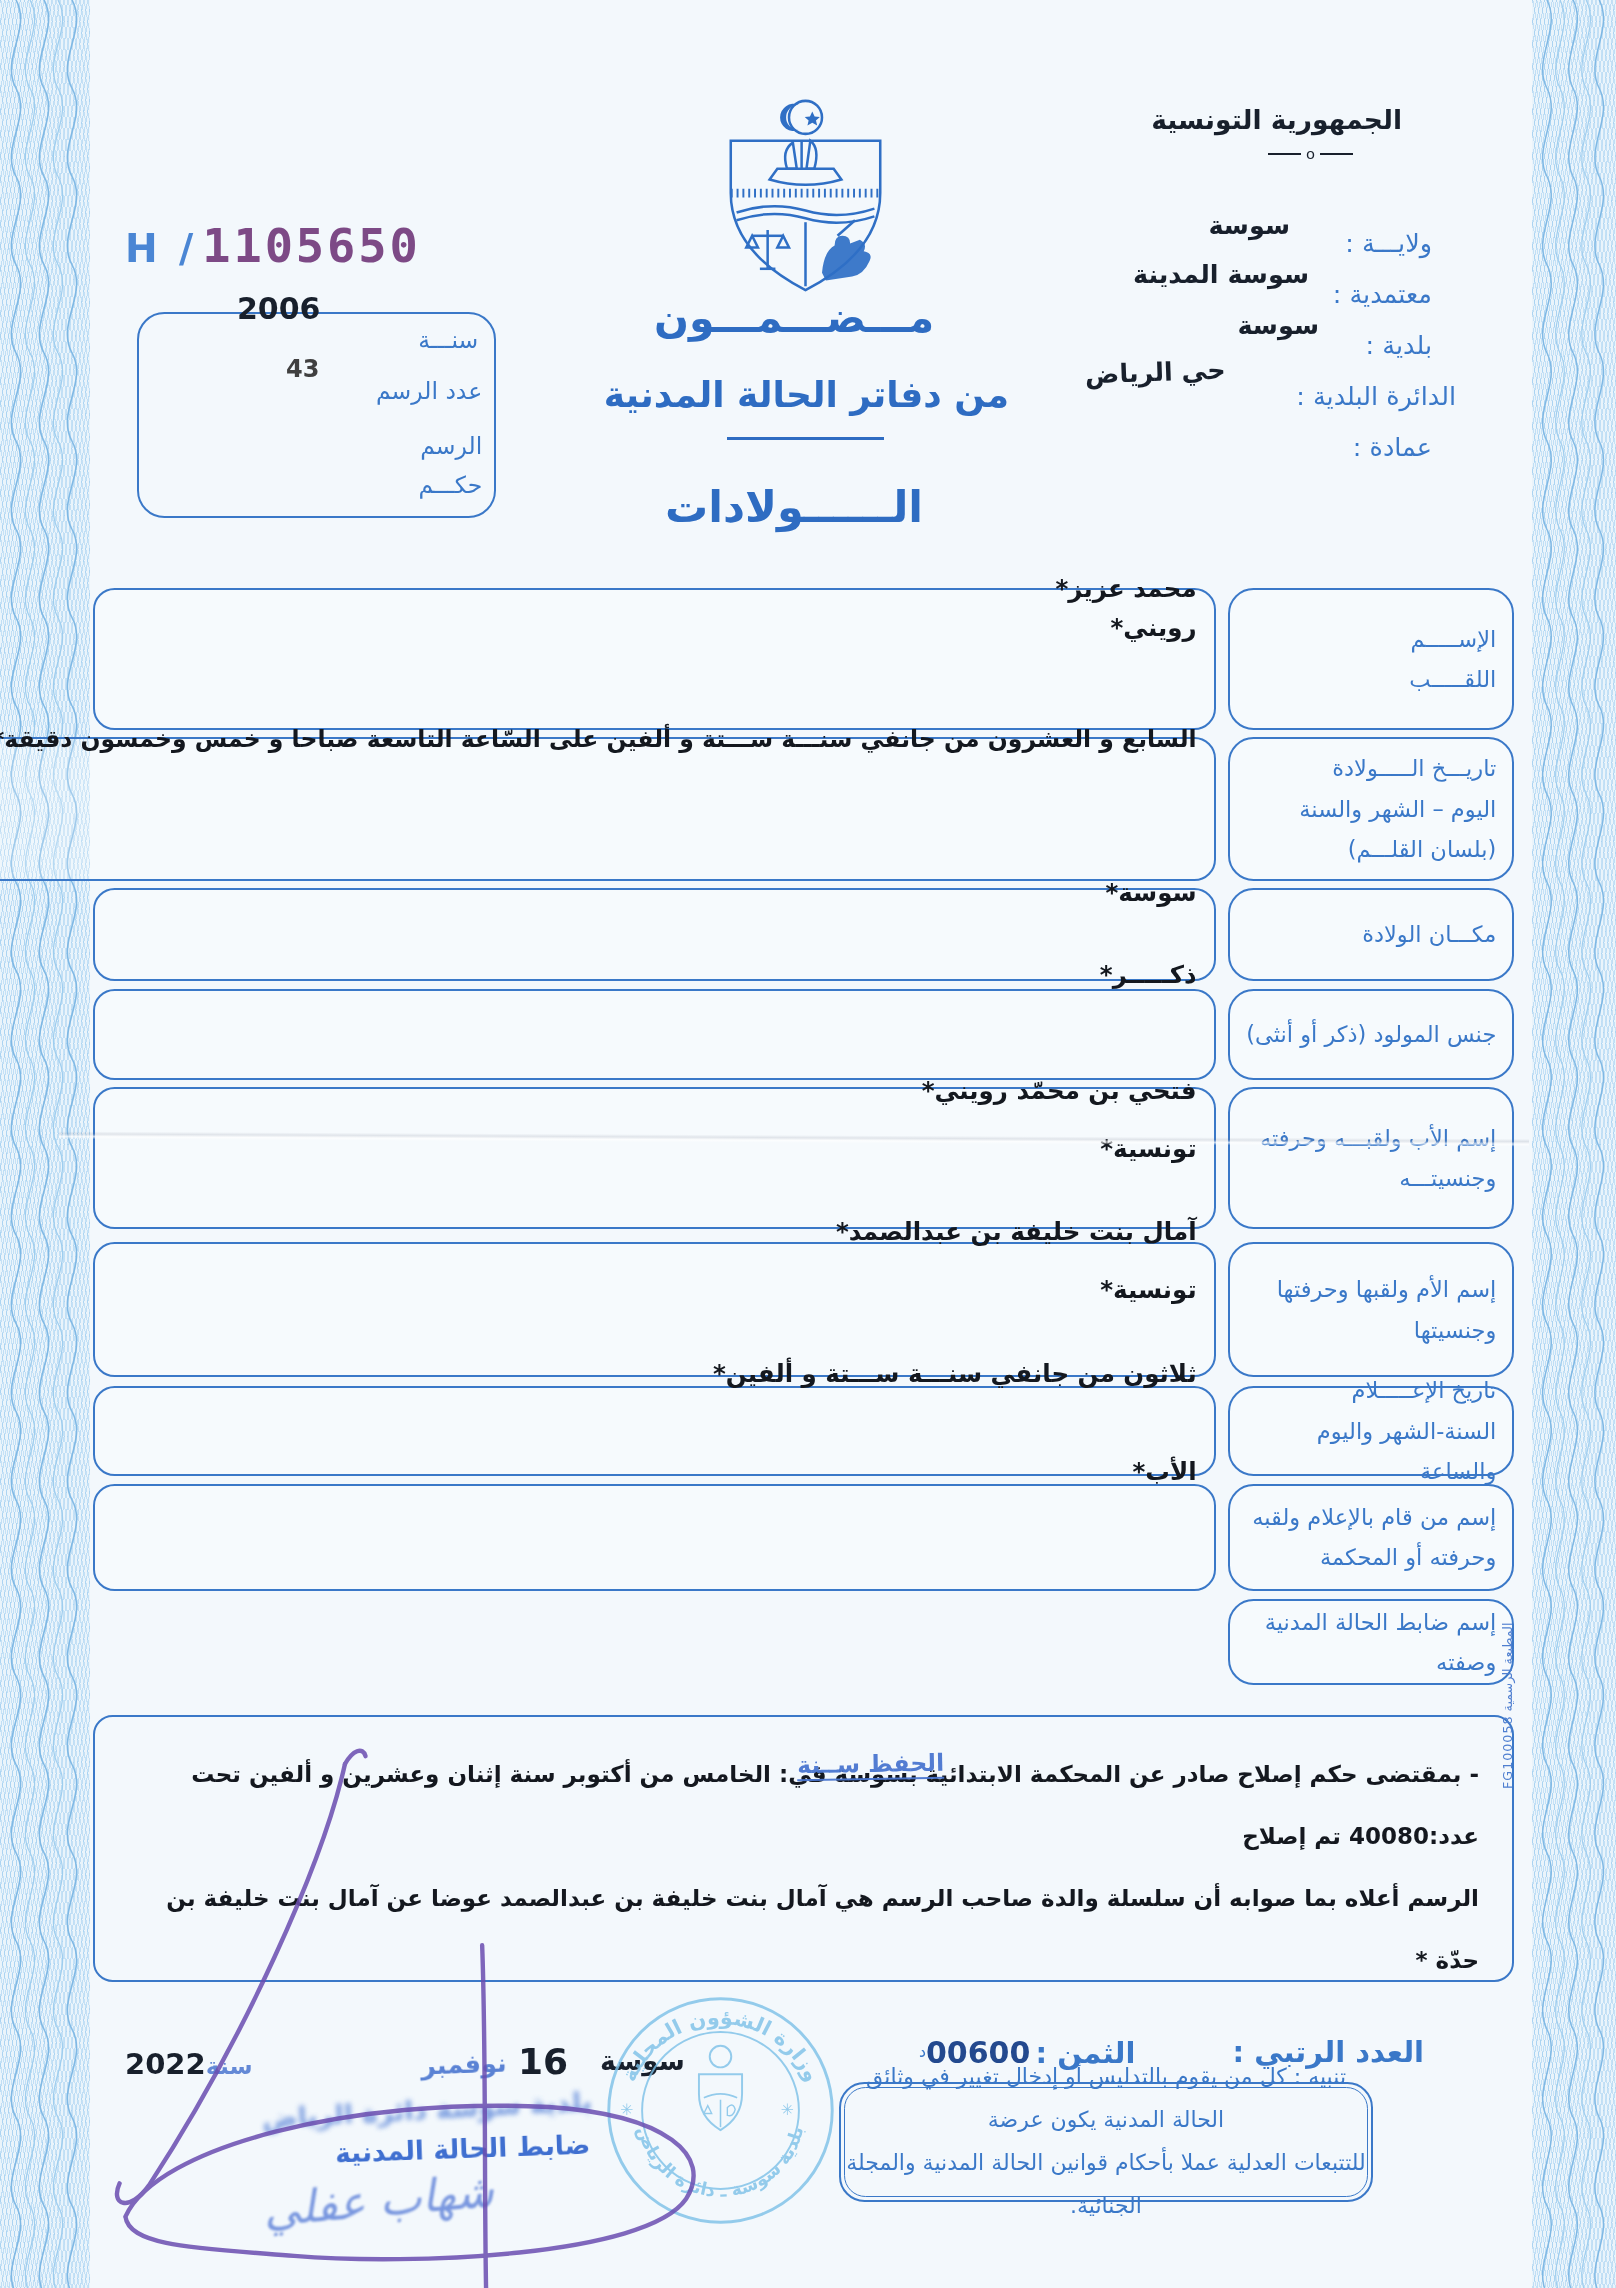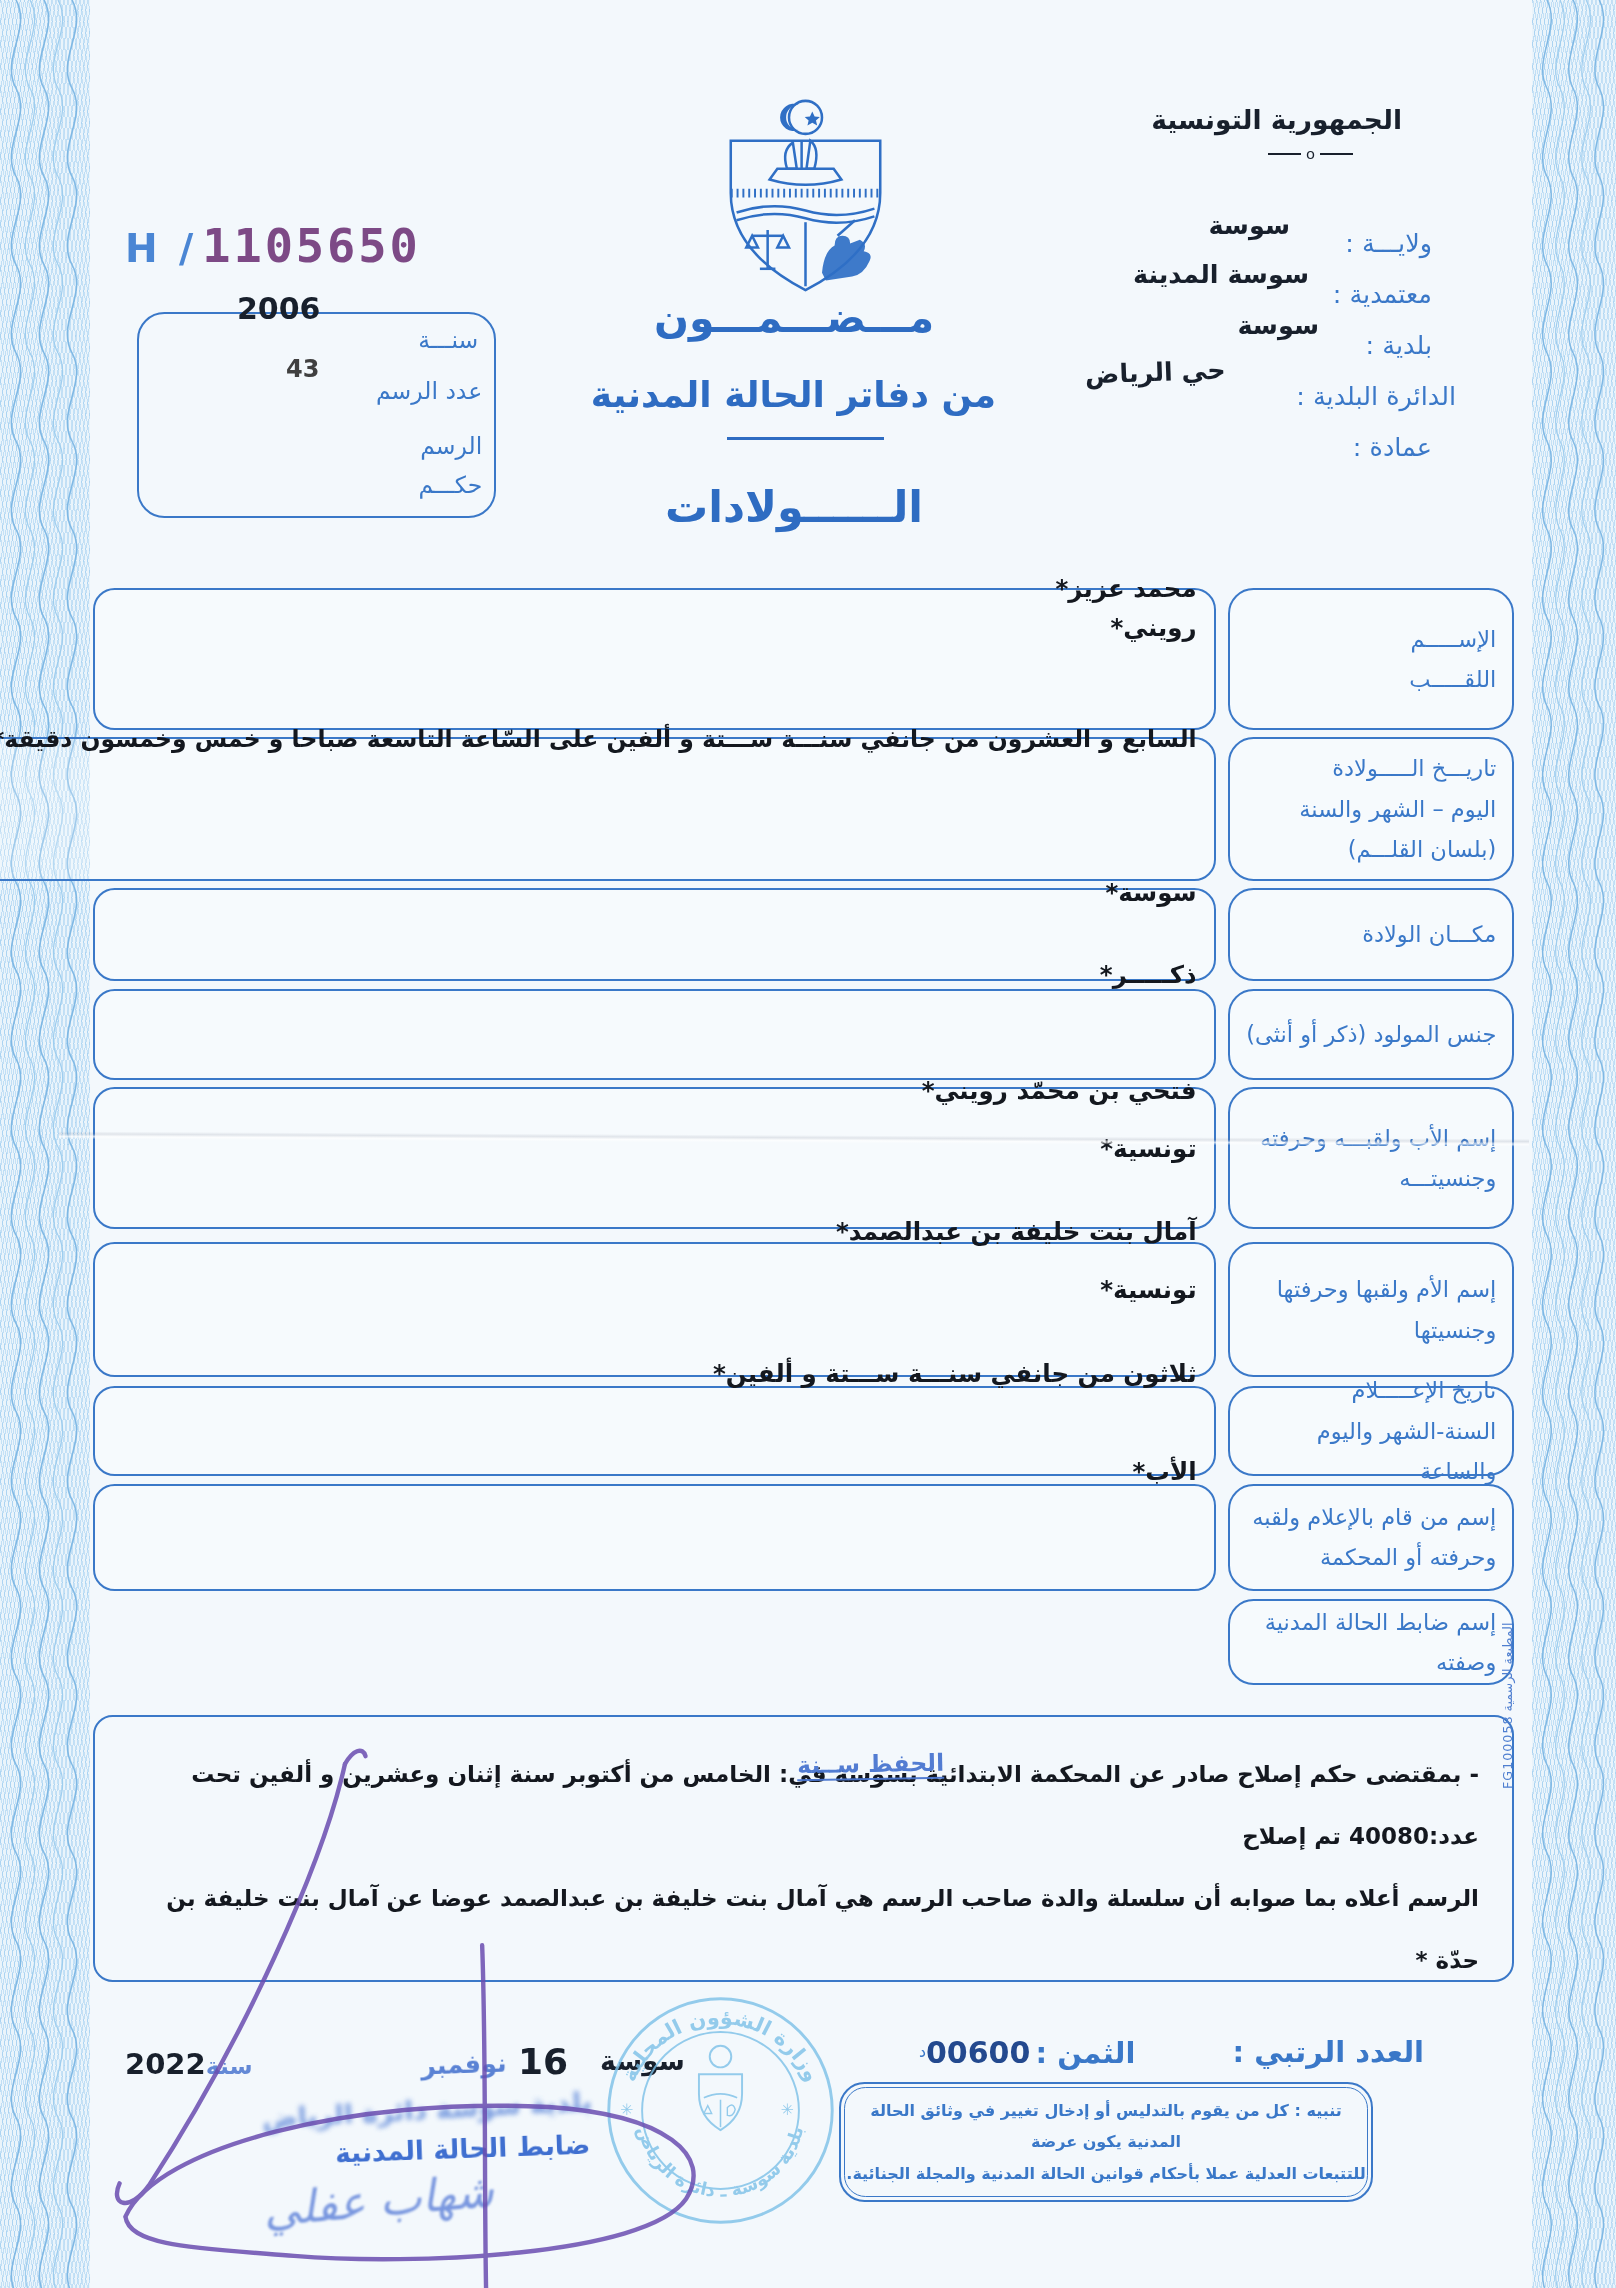--- a/index.html
+++ b/index.html
@@ -36,21 +36,21 @@
   .recbox{position:absolute;top:312px;left:137px;width:355px;height:202px;border:2.9px solid #3a78c8;border-radius:27.4px;}
   .recbox .yearv{position:absolute;top:-23.5px;left:98px;font-size:30px;font-weight:bold;color:#18202c;}
   .recbox .yearl{position:absolute;top:11.8px;right:15.7px;color:#3a78c8;font-size:23.5px;}
   .recbox .actv{position:absolute;top:41px;left:147px;font-size:24px;font-weight:bold;color:#404040;}
   .recbox .actl{position:absolute;top:63px;right:11.8px;color:#3a78c8;font-size:23.5px;}
   .recbox .decl{position:absolute;top:118px;right:11.8px;color:#3a78c8;font-size:23.5px;}
   .recbox .judg{position:absolute;top:157px;right:11.8px;color:#3a78c8;font-size:23.5px;}
   
   .emblem{position:absolute;top:96px;left:723px;}
   .t1{position:absolute;top:294px;left:598px;width:392px;text-align:center;font-size:41px;font-weight:bold;color:#2e6cc2;}
-  .t2{position:absolute;top:374px;left:578px;width:431px;text-align:center;font-size:36px;font-weight:bold;color:#2e6cc2;}
+  .t2{position:absolute;top:374px;left:578px;width:431px;font-size:36px;font-weight:bold;color:#2e6cc2;}
   .t2u{position:absolute;top:437px;left:727px;width:157px;height:2.9px;background:#2e6cc2;}
   .t3{position:absolute;top:482px;left:598px;width:392px;text-align:center;font-size:43px;font-weight:bold;color:#2e6cc2;}
   
   .form{position:absolute;top:588px;left:93px;width:1421px;}
   .frow{display:flex;gap:11.8px;direction:rtl;}
   .lbox{width:286px;flex:none;border:2.9px solid #3a78c8;border-radius:25.5px;display:flex;align-items:center;
         padding:0 15.7px 0 7.8px;box-sizing:border-box;background:rgba(255,255,255,.25);}
   .ltext{color:#3a78c8;font-size:22.5px;line-height:1.8;white-space:pre-line;text-align:right;width:100%;}
   .vbox{flex:1;border:2.9px solid #3a78c8;border-radius:21.6px;box-sizing:border-box;padding:0 17.6px;background:rgba(255,255,255,.25);}
   .vline{text-align:right;font-size:24.5px;font-weight:bold;color:#14181f;white-space:nowrap;}
@@ -71,21 +71,21 @@
                border-bottom:2.5px solid #4a76d0;transform:rotate(-1deg);opacity:.95;}
   
   .ordinal{position:absolute;top:2035px;right:192px;color:#3a78c8;font-size:29px;font-weight:bold;}
   .price{position:absolute;top:2035px;left:919px;direction:rtl;white-space:nowrap;}
   .price .pl{color:#3a78c8;font-size:29px;font-weight:bold;}
   .price .pv{color:#23498e;font-size:30px;font-weight:bold;}
   .price sup{color:#3a78c8;font-size:15.7px;}
   .warnbox{position:absolute;top:2082px;left:839px;width:534px;height:120px;border:2.5px solid #3a78c8;border-radius:25.5px;box-sizing:border-box;padding:2.9px;}
   .warninner{width:100%;height:100%;border:1.5px solid #3a78c8;border-radius:21.6px;box-sizing:border-box;
              display:flex;align-items:center;justify-content:center;}
-  .warntext{color:#3a78c8;font-size:16px;font-weight:bold;text-align:center;white-space:pre-line;line-height:1.95;}
+  .warntext{color:#3a78c8;font-size:22px;font-weight:normal;text-align:center;white-space:pre-line;line-height:1.95;}
   .dcity{position:absolute;top:2045px;left:600px;font-size:26.5px;font-weight:bold;color:#18202c;}
   .dday{position:absolute;top:2041px;left:518px;font-size:36px;font-weight:bold;color:#18202c;}
   .dmonth{position:absolute;top:2049px;left:421px;font-size:25.5px;font-weight:bold;color:#4a76d0;
           filter:blur(0.4px);transform:rotate(-2deg);opacity:.9;}
   .dyear{position:absolute;top:2047px;left:125px;direction:rtl;white-space:nowrap;}
   .dyear .yp{color:#4a76d0;font-size:23.5px;font-weight:bold;opacity:.85;}
   .dyear .yv{color:#18202c;font-size:29px;font-weight:bold;}
   .smudge{position:absolute;top:2094px;left:221px;width:412px;font-size:26.5px;font-weight:bold;color:#5b85d8;
           filter:blur(2.9px);transform:rotate(-3deg);opacity:.8;text-align:center;}
   .offstamp{position:absolute;top:2133px;left:335px;font-size:26.5px;font-weight:bold;color:#3f6fd0;

